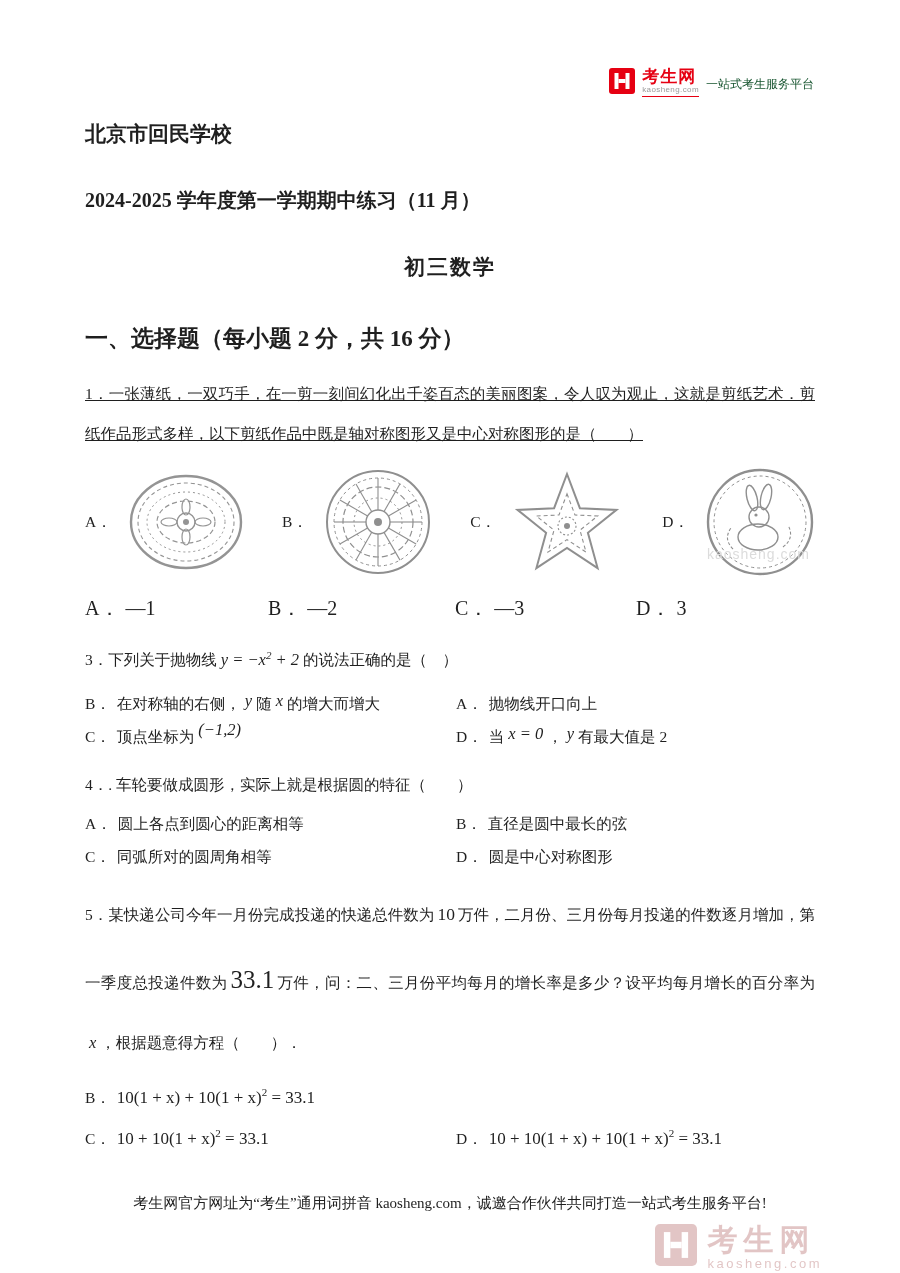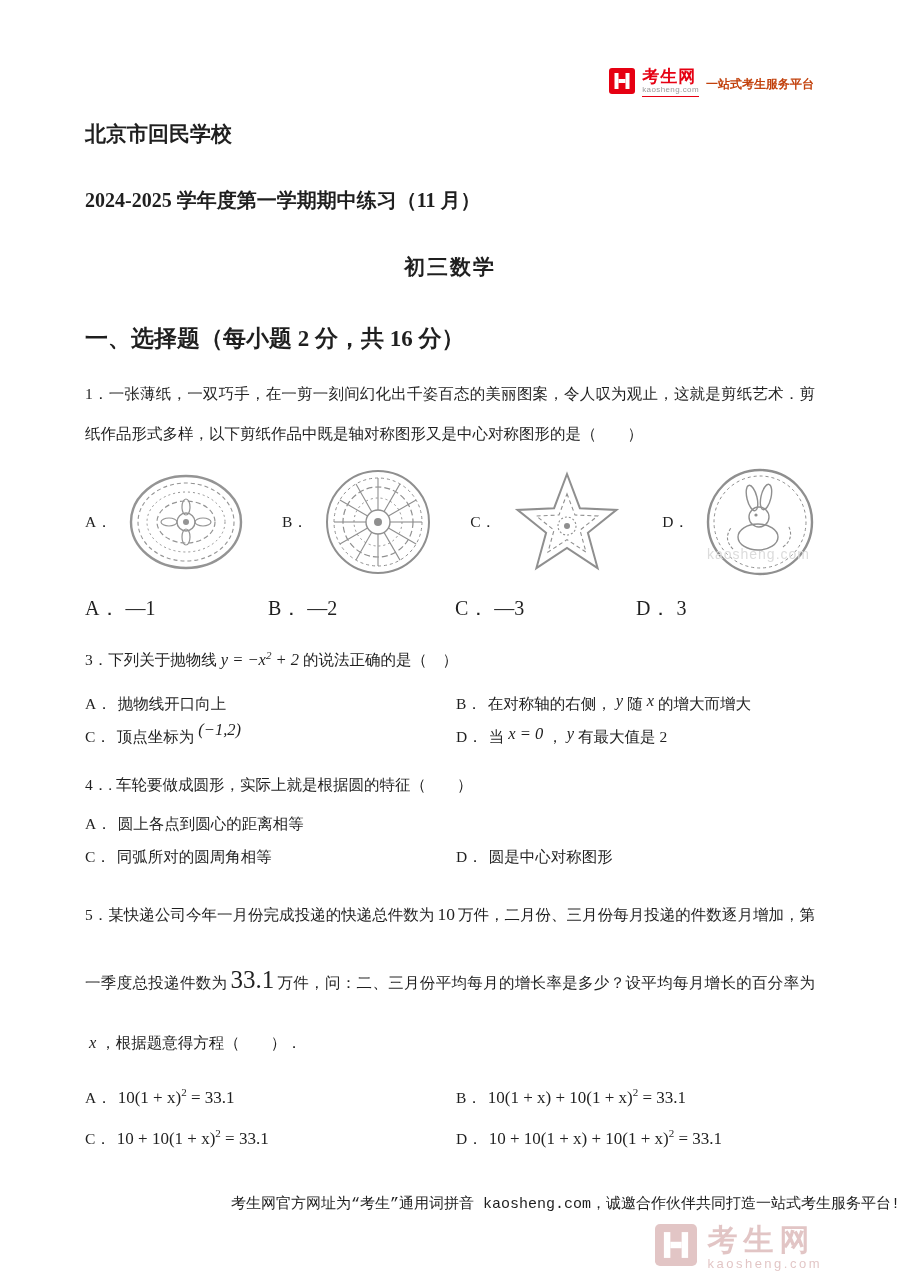--- a/index.html
+++ b/index.html
@@ -10,30 +10,30 @@
     font-family:"Liberation Serif", serif;
   }
   .content { padding:0 85px; }
 
   
   .logo { position:absolute; top:60px; right:86px; display:flex; align-items:flex-start; gap:7px; }
   .logo-mark svg { display:block; }
   .logo-col { display:flex; flex-direction:column; line-height:1.05; border-bottom:1px solid #e60012; padding-bottom:2px; }
   .logo-brand { color:#e60012; font-weight:bold; font-size:17px; font-family:"Liberation Sans", sans-serif; letter-spacing:1px; }
   .logo-domain { color:#9a9a9a; font-size:8px; font-family:"Liberation Sans", sans-serif; letter-spacing:.4px; }
-  .logo-tagline { color:#c2410c; font-size:12px; font-family:"Liberation Sans", sans-serif; margin-top:8px;font-weight:bold; }
+  .logo-tagline { color:#14532d; font-size:12px; font-family:"Liberation Sans", sans-serif; margin-top:8px; }
 
   
   .school  { margin-top:112px; text-align:left; font-size:21px; font-weight:bold; }
   .term    { margin-top:39px;  font-size:20px; font-weight:bold; }
   .subject { margin-top:39px;  text-align:center; font-size:21px; font-weight:bold; letter-spacing:2px; }
   .section-title { margin-top:42px; font-size:23px; font-weight:bold; }
 
   
-  .stem { margin-top:20px; font-size:15.5px; line-height:2.55; text-align:justify; }
+  .stem { margin-top:20px; font-size:15.5px; line-height:2.55; text-align:justify;text-decoration:underline; }
   .stem-one { margin-top:20px; font-size:15.5px; line-height:2.2; }
   .q5-stem { margin-top:20px; font-size:15.5px; line-height:3.05; text-align:justify; }
 
   .math { font-family:"Liberation Serif", serif; font-style:italic; margin:0 4px; font-size:16.5px; white-space:nowrap; }
   .math sup { font-size:11px; line-height:0; }
   .raised { position:relative; top:-7px; line-height:0; }
   .raised-sm { position:relative; top:-3px; line-height:0; }
   .mnum { font-family:"Liberation Serif", serif; font-size:17.5px; margin:0 3px; }
   .mnum-big { font-family:"Liberation Serif", serif; font-size:25px; margin:0 3px; }
 
@@ -47,21 +47,21 @@
   .fml { font-family:"Liberation Serif", serif; font-size:17px; white-space:nowrap; }
   .fml sup { font-size:11px; line-height:0; }
 
   
   .papercut-row { display:flex; justify-content:space-between; align-items:center; margin-top:8px; height:122px; }
   .papercut-item { display:flex; align-items:center; gap:10px; }
   .papercut-item .opt-label { font-size:15.5px; }
   .papercut svg { display:block; }
 
   
-  .footer { position:absolute; left:0; right:0; bottom:68px; text-align:right; font-size:15px; color:#1f1f1f;font-family:Liberation Mono, monospace; }
+  .footer { position:absolute; left:0; right:0; bottom:68px; text-align:center; font-size:15px; color:#1f1f1f; }
   .wm-mid { position:absolute; top:538px; right:90px; color:#dcdcdc; font-size:14px; font-family:"Liberation Sans", sans-serif; letter-spacing:1px; }
   .wm-bottom { position:absolute; right:78px; bottom:10px; display:flex; align-items:center; gap:10px; opacity:.85; }
   .wm-col { display:flex; flex-direction:column; }
   .wm-brand { color:#ddbcbc; font-size:30px; font-weight:bold; letter-spacing:6px; font-family:"Liberation Sans", sans-serif; line-height:1.1; }
   .wm-domain { color:#ddbcbc; font-size:13px; letter-spacing:2.5px; font-family:"Liberation Sans", sans-serif; }
 </style>
 </head>
 <body>
 
 <div class="page">
@@ -170,42 +170,42 @@
       <span class="option"><span class="opt-label">A．</span><span>—1</span></span>
       <span class="option"><span class="opt-label">B．</span><span>—2</span></span>
       <span class="option"><span class="opt-label">C．</span><span>—3</span></span>
       <span class="option"><span class="opt-label">D．</span><span>3</span></span>
     </div>
 
     <p class="stem-one">
       <span>3．下列关于抛物线</span><span class="math"><span>y = −x</span><sup>2</sup><span> + 2</span></span><span>的说法正确的是（　）</span>
     </p>
     <div class="options-2">
+      <span class="option"><span class="opt-label">B．</span><span>在对称轴的右侧，</span><span class="math raised-sm">y</span><span>随</span><span class="math raised-sm">x</span><span>的增大而增大</span></span>
       <span class="option"><span class="opt-label">A．</span><span>抛物线开口向上</span></span>
-      <span class="option"><span class="opt-label">B．</span><span>在对称轴的右侧，</span><span class="math raised-sm">y</span><span>随</span><span class="math raised-sm">x</span><span>的增大而增大</span></span>
     </div>
     <div class="options-2 tight">
       <span class="option"><span class="opt-label">C．</span><span>顶点坐标为</span><span class="math raised">(−1,2)</span></span>
       <span class="option"><span class="opt-label">D．</span><span>当</span><span class="math raised-sm">x = 0</span><span>，</span><span class="math raised-sm">y</span><span>有最大值是 2</span></span>
     </div>
 
     <p class="stem-one">4．. 车轮要做成圆形，实际上就是根据圆的特征（　　）</p>
     <div class="options-2 tight">
       <span class="option"><span class="opt-label">A．</span><span>圆上各点到圆心的距离相等</span></span>
+      <span class="option"><span class="opt-label">B．</span><span>直径是圆中最长的弦</span></span>
     </div>
     <div class="options-2 tight">
       <span class="option"><span class="opt-label">C．</span><span>同弧所对的圆周角相等</span></span>
       <span class="option"><span class="opt-label">D．</span><span>圆是中心对称图形</span></span>
     </div>
 
     <p class="q5-stem">
       <span>5．某快递公司今年一月份完成投递的快递总件数为</span><span class="mnum">10</span><span>万件，二月份、三月份每月投递的件数逐月增加，</span><span>第一季度总投递件数为</span><span class="mnum-big">33.1</span><span>万件，问：二、三月份平均每月的增长率是多少？设平均每月增长的百分率为</span><span class="math">x</span><span>，根据题意得方程（　　）．</span>
     </p>
     <div class="options-2 formula">
-      <span class="option"><span class="opt-label">A．</span><span class="fml"><span>10(1 + x)</span><sup>2</sup><span> = 33.1</span></span></span>
       <span class="option"><span class="opt-label">B．</span><span class="fml"><span>10(1 + x) + 10(1 + x)</span><sup>2</sup><span> = 33.1</span></span></span>
     </div>
     <div class="options-2 formula">
       <span class="option"><span class="opt-label">C．</span><span class="fml"><span>10 + 10(1 + x)</span><sup>2</sup><span> = 33.1</span></span></span>
       <span class="option"><span class="opt-label">D．</span><span class="fml"><span>10 + 10(1 + x) + 10(1 + x)</span><sup>2</sup><span> = 33.1</span></span></span>
     </div>
 
   </div>
 
   <div class="wm-mid">kaosheng.com</div>

